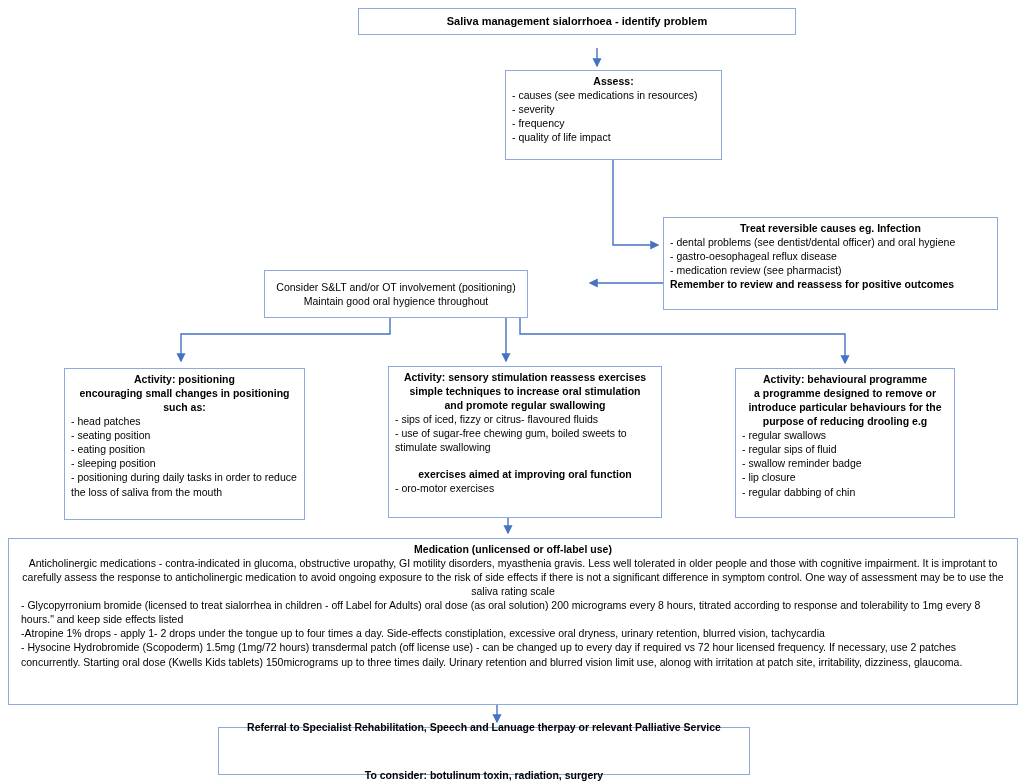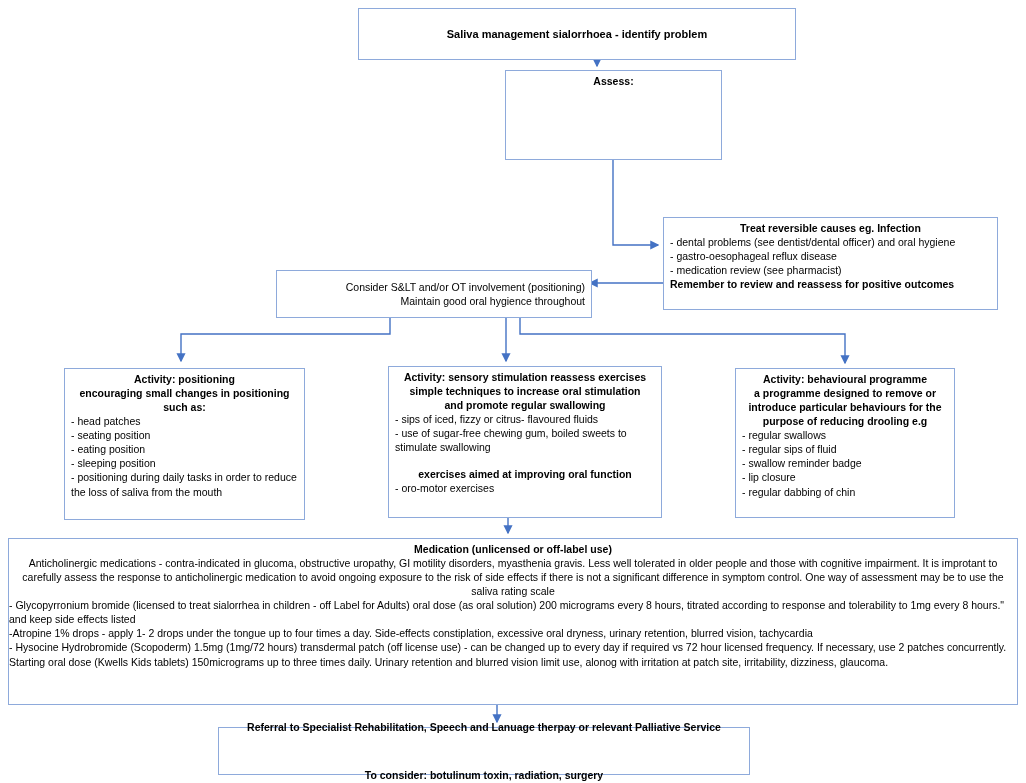--- a/index.html
+++ b/index.html
@@ -58,39 +58,45 @@
       <path d="M613,160 L613,245 L658,245" marker-end="url(#arrow)"></path>
       <path d="M663,283 L590,283" marker-end="url(#arrow)"></path>
       <path d="M390,318 L390,334 L181,334 L181,361" marker-end="url(#arrow)"></path>
       <path d="M506,318 L506,361" marker-end="url(#arrow)"></path>
       <path d="M520,318 L520,334 L845,334 L845,363" marker-end="url(#arrow)"></path>
       <path d="M508,518 L508,533" marker-end="url(#arrow)"></path>
       <path d="M497,705 L497,722" marker-end="url(#arrow)"></path>
     </g>
   </svg>
 
-  <div class="box center-flex bold" style="left:358px; top:8px; width:438px; height:52px; font-size:11px;">
+  <div class="box center-flex bold" style="left:358px; top:8px; width:438px; height:27px; font-size:11px;">
     <div>Saliva management sialorrhoea - identify problem</div>
   </div>
 
   <div class="box" style="left:505px; top:70px; width:217px; height:90px;">
     <div class="box-heading">Assess:</div>
+    <div class="items">
+      <div>- causes (see medications in resources)</div>
+      <div>- severity</div>
+      <div>- frequency</div>
+      <div>- quality of life impact</div>
+    </div>
   </div>
 
   <div class="box" style="left:663px; top:217px; width:335px; height:93px;">
     <div class="box-heading">Treat reversible causes eg. Infection</div>
     <div class="items">
       <div>- dental problems (see dentist/dental officer) and oral hygiene</div>
       <div>- gastro-oesophageal reflux disease</div>
       <div>- medication review (see pharmacist)</div>
     </div>
     <div class="bold">Remember to review and reassess for positive outcomes</div>
   </div>
 
-  <div class="box center-flex" style="left:276px; top:270px; width:316px; height:48px;align-items:flex-end;">
+  <div class="box center-flex" style="left:264px; top:270px; width:264px; height:48px;">
     <div>Consider S&amp;LT and/or OT involvement (positioning)</div>
     <div>Maintain good oral hygience throughout</div>
   </div>
 
   <div class="box" style="left:64px; top:368px; width:241px; height:152px;">
     <div class="box-heading">
       <div>Activity: positioning</div>
       <div>encouraging small changes in positioning</div>
       <div>such as:</div>
     </div>
@@ -129,21 +135,21 @@
     </div>
     <div class="items">
       <div>- regular swallows</div>
       <div>- regular sips of fluid</div>
       <div>- swallow reminder badge</div>
       <div>- lip closure</div>
       <div>- regular dabbing of chin</div>
     </div>
   </div>
 
-  <div class="box" style="left:8px; top:538px; width:1010px; height:167px; padding:3px 0;">
+  <div class="box" style="left:8px; top:538px; width:1010px; height:167px; padding:3px 12px;">
     <div class="box-heading">Medication (unlicensed or off-label use)</div>
     <div class="med-paragraph">Anticholinergic medications - contra-indicated in glucoma, obstructive uropathy, GI motility disorders, myasthenia gravis.  Less well tolerated in older people and those with cognitive impairment. It is improtant to carefully assess the response to anticholinergic medication to avoid ongoing exposure to the risk of side effects if there is not a significant difference in symptom control. One way of assessment may be to use the saliva rating scale</div>
     <div class="med-items">
       <div>- Glycopyrronium bromide (licensed to treat sialorrhea in children - off Label for Adults) oral dose (as oral solution) 200 micrograms every 8 hours, titrated according to response and tolerability to 1mg every 8 hours." and keep side effects listed</div>
       <div>-Atropine 1% drops - apply 1- 2 drops under the tongue up to four times a day.  Side-effects constiplation, excessive oral dryness, urinary retention, blurred vision, tachycardia</div>
       <div>- Hysocine Hydrobromide (Scopoderm) 1.5mg (1mg/72 hours) transdermal patch (off license use) - can be changed up to every day if required vs 72 hour licensed frequency. If necessary, use 2 patches concurrently. Starting oral dose (Kwells Kids tablets) 150micrograms up to three times daily.  Urinary retention and blurred vision limit use, alonog with irritation at patch site, irritability, dizziness, glaucoma.</div>
     </div>
   </div>
 
   <div class="box center-flex bold" style="left:218px; top:727px; width:532px; height:48px;gap:33px;">

